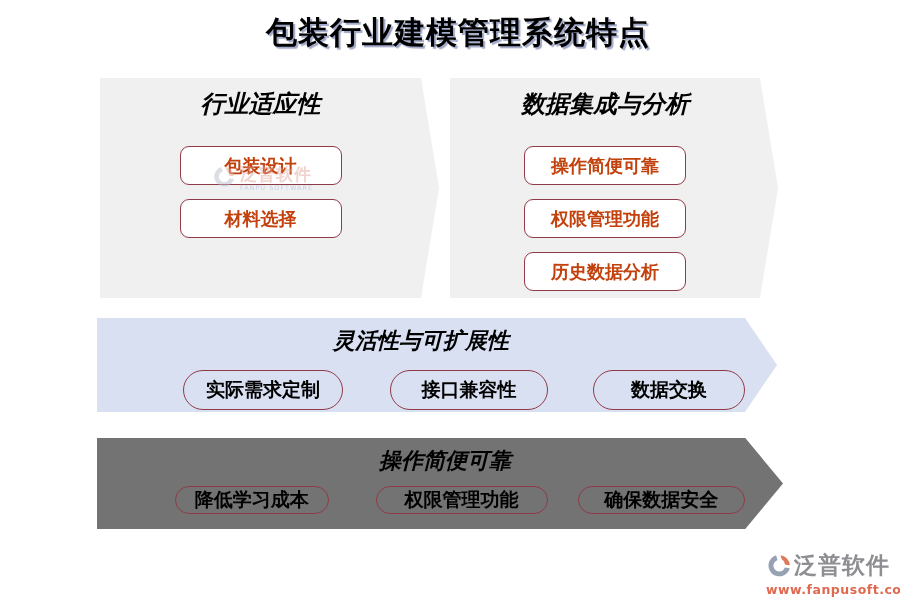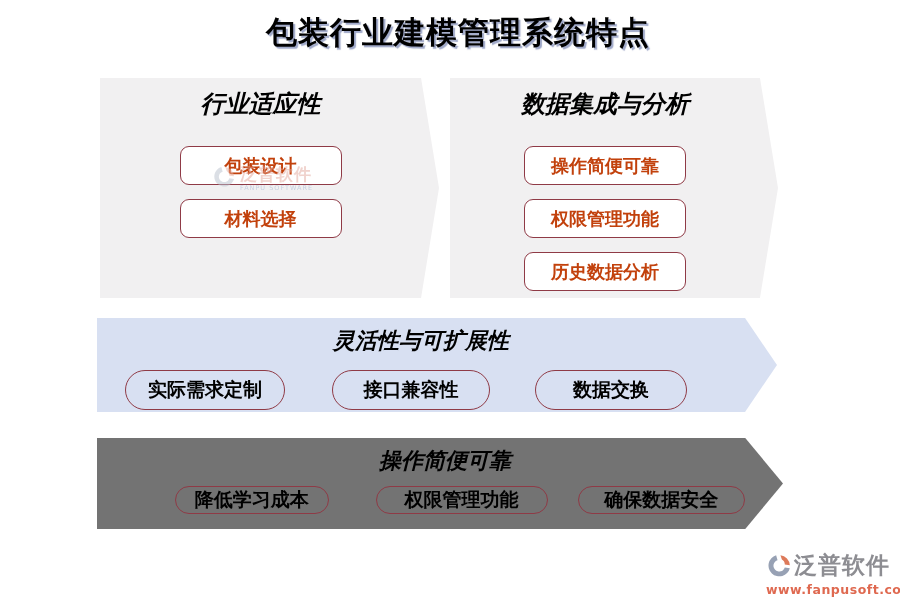--- a/index.html
+++ b/index.html
@@ -32,21 +32,21 @@
     text-align:center;font-weight:bold;color:#000;padding-top:10px;font-size:24px;font-style:italic;
   }
   .b3 .block-title,.b4 .block-title{font-size:22px;padding-top:8px;}
   .btn-col{display:flex;flex-direction:column;align-items:center;gap:14px;margin-top:26px;}
   .btn{
     width:162px;height:39px;background:#ffffff;
     border:1.5px solid #8f3a46;border-radius:9px;box-sizing:border-box;
     display:flex;align-items:center;justify-content:center;
     font-size:18px;font-weight:bold;color:#c2410c;white-space:nowrap;
   }
-  .pill-row{display:flex;align-items:center;margin-top:14px;padding-left:28px;}
+  .pill-row{display:flex;align-items:center;margin-top:14px;padding-left:28px;justify-content:flex-end;}
   .b4 .pill-row{margin-top:10px;padding-left:30px;}
   .pill{
     height:40px;border:1.5px solid #8f3a46;border-radius:21px;box-sizing:border-box;
     background:transparent;display:flex;align-items:center;justify-content:center;
     font-size:19px;font-weight:bold;color:#000;white-space:nowrap;
   }
   .b4 .pill{height:28px;}
   .p-a{width:160px;} .p-b{width:158px;margin-left:47px;} .p-c{width:152px;margin-left:45px;}
   .p-d{width:156px;} .p-e{width:175px;margin-left:47px;} .p-f{width:170px;margin-left:30px;}
   

